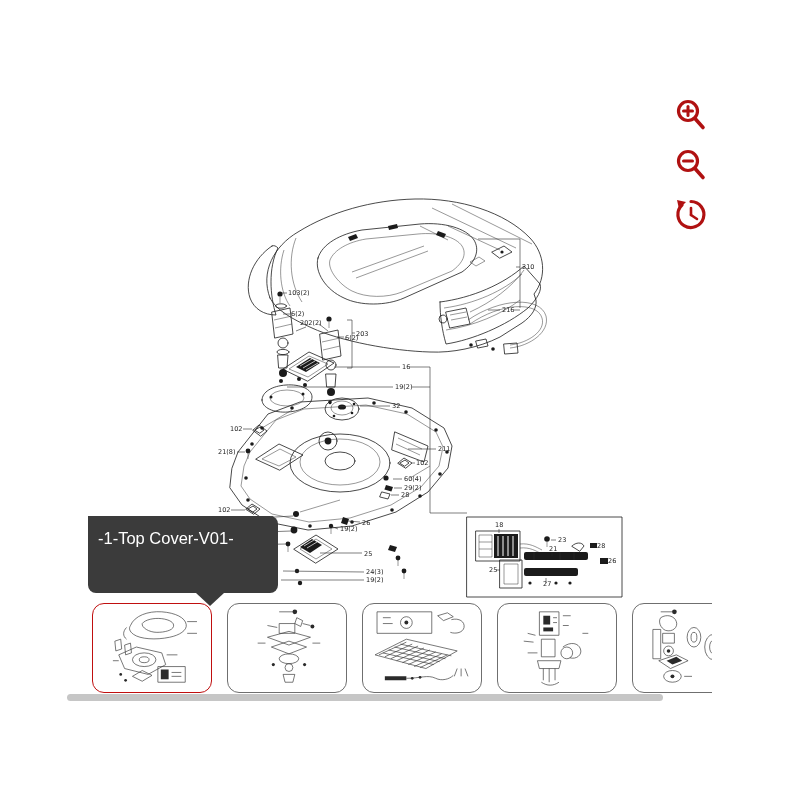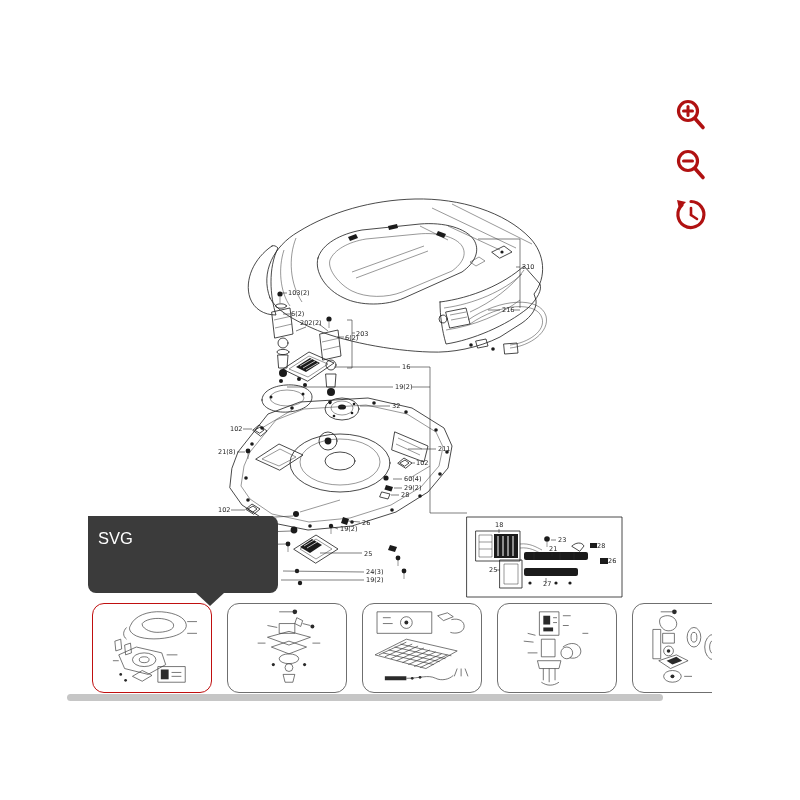--- a/index.html
+++ b/index.html
@@ -342,21 +342,21 @@
       <svg viewBox="0 0 34 34">
         <path d="M8,7 A13,13 0 1 0 17,3.5" fill="none" stroke="var(--accent)" stroke-width="3.2" stroke-linecap="round"></path>
         <polygon points="3,2 12,4 5,11" fill="var(--accent)"></polygon>
         <line x1="17" y1="10" x2="17" y2="17" stroke="var(--accent)" stroke-width="2.6" stroke-linecap="round"></line>
         <line x1="17" y1="17" x2="23" y2="21" stroke="var(--accent)" stroke-width="2.6" stroke-linecap="round"></line>
       </svg>
     </button>
   </div>
 
   <div class="tooltip">
-    <div class="tl">SVG</div>
+    <div class="tl">-1-Top Cover-V01-</div>
     <div class="tooltip-caret"></div>
   </div>
 
   <div class="thumb-strip">
 
     <div class="thumb-card selected" style="left:25px">
       <svg viewBox="0 0 120 90">
         <path class="tart" d="M38,22 C42,12 56,7 70,8 C84,9 94,14 95,21 C96,27 88,32 78,34 C64,37 48,36 41,31 C37,28 36,25 38,22 Z"></path>
         <path class="tart" d="M50,20 C53,16 62,14 70,15 C78,16 83,19 82,23 C81,27 73,29 65,29 C57,29 49,24 50,20 Z"></path>
         <path class="tart" d="M34,24 C30,28 30,33 34,36"></path>

